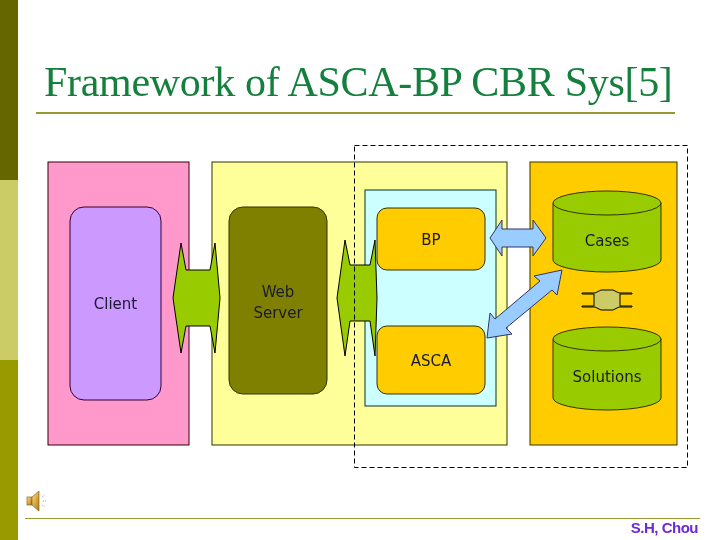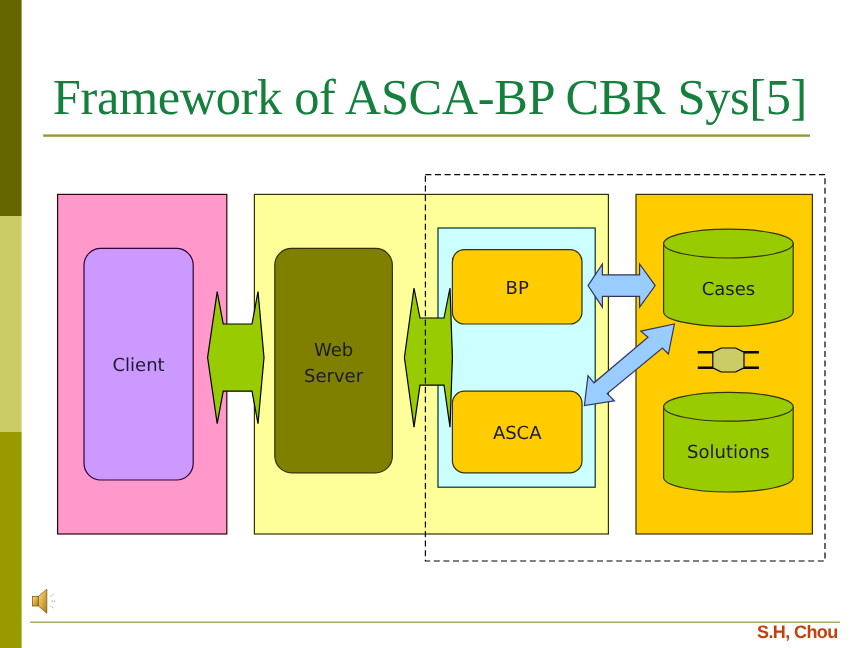--- a/index.html
+++ b/index.html
@@ -4,21 +4,21 @@
 <style>
   html, body { margin: 0; padding: 0; }
   body { width: 720px; height: 540px; position: relative; overflow: hidden; background: #ffffff; font-family: "DejaVu Sans", sans-serif; }
   .strip { position: absolute; left: 0; width: 18px; }
   .strip.s1 { top: 0; height: 180px; background: #666600; }
   .strip.s2 { top: 180px; height: 180px; background: #cccc66; }
   .strip.s3 { top: 360px; height: 180px; background: #999900; }
   .title { position: absolute; left: 44px; top: 58px; font-family: Liberation Serif, serif; font-size: 42px; color: #15803d; white-space: nowrap; letter-spacing: -0.3px; }
   .title-rule { position: absolute; left: 36px; top: 112px; width: 639px; height: 2px; background: #999933; }
   .footer-rule { position: absolute; left: 25px; top: 518px; width: 675px; height: 1px; background: #999933; }
-  .author { position: absolute; right: 22px; top: 519px; font-family: "Liberation Sans", sans-serif; font-weight: bold; font-size: 15px; color: #c2410c; letter-spacing: -0.5px; }
+  .author { position: absolute; right: 22px; top: 519px; font-family: "Liberation Sans", sans-serif; font-weight: bold; font-size: 15px; color: #6d28d9; letter-spacing: -0.5px; }
   .speaker { position: absolute; left: 24px; top: 488px; width: 26px; height: 26px; }
   svg.diagram { position: absolute; left: 0; top: 0; }
   .lbl { font-family: "DejaVu Sans", sans-serif; font-size: 15px; fill: #1a1a33; }
 </style>
 </head>
 <body>
 
 <div class="strip s1"></div>
 <div class="strip s2"></div>
 <div class="strip s3"></div>

